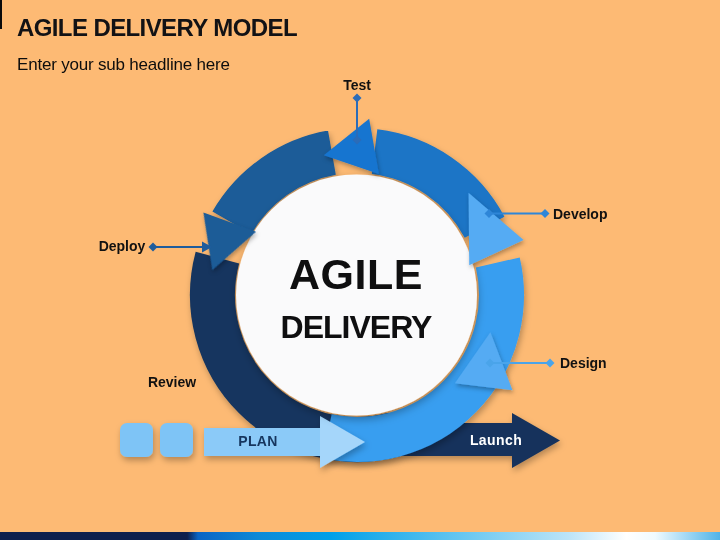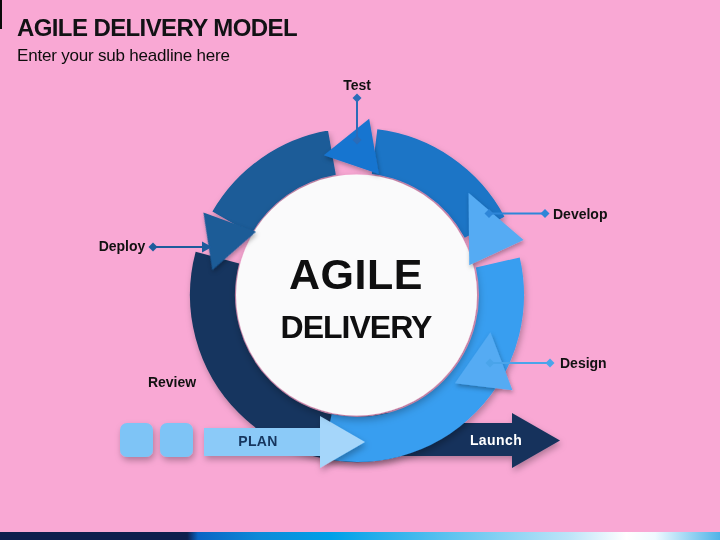--- a/index.html
+++ b/index.html
@@ -1,27 +1,27 @@
 <!DOCTYPE html>
 <html><head>
 <meta charset="utf-8">
 <style>
   html,body{margin:0;padding:0;}
   body{font-family:"Liberation Sans",sans-serif;}
   .slide{
     position:relative;width:720px;height:540px;overflow:hidden;
-    background:#f9a8d4;
+    background:#fdba74;
   }
   .edge-sliver{position:absolute;left:0;top:0;width:2px;height:29px;background:#0a0a0a;}
   .title{
     position:absolute;left:17px;top:14px;margin:0;
     font-size:24px;font-weight:bold;letter-spacing:-0.6px;color:#121215;
   }
   .subtitle{
-    position:absolute;left:17px;top:46px;margin:0;
+    position:absolute;left:17px;top:55px;margin:0;
     font-size:17px;font-weight:normal;letter-spacing:-0.2px;color:#0d0d0d;
   }
   .diagram{position:absolute;left:0;top:0;}
   .bottom-bar{
     position:absolute;left:0;bottom:0;width:720px;height:8px;
     background:linear-gradient(to right,
       #0E1F4D 0%, #0E1F4D 26%, #0A64C4 27.5%, #0D8AD8 36%,
       #00A0E8 46%, #66C6F0 64%, #BCE4F8 79%, #FFFFFF 87%,
       #EFFAFF 91%, #4FB3E8 100%);
   }

